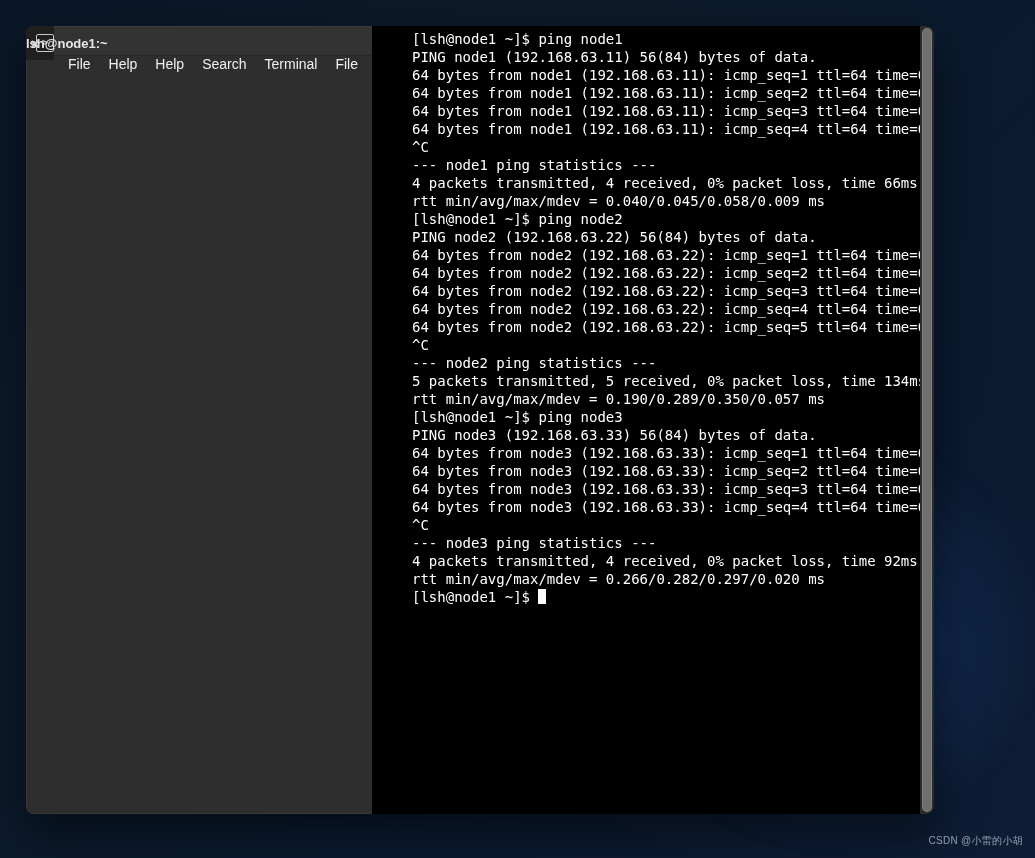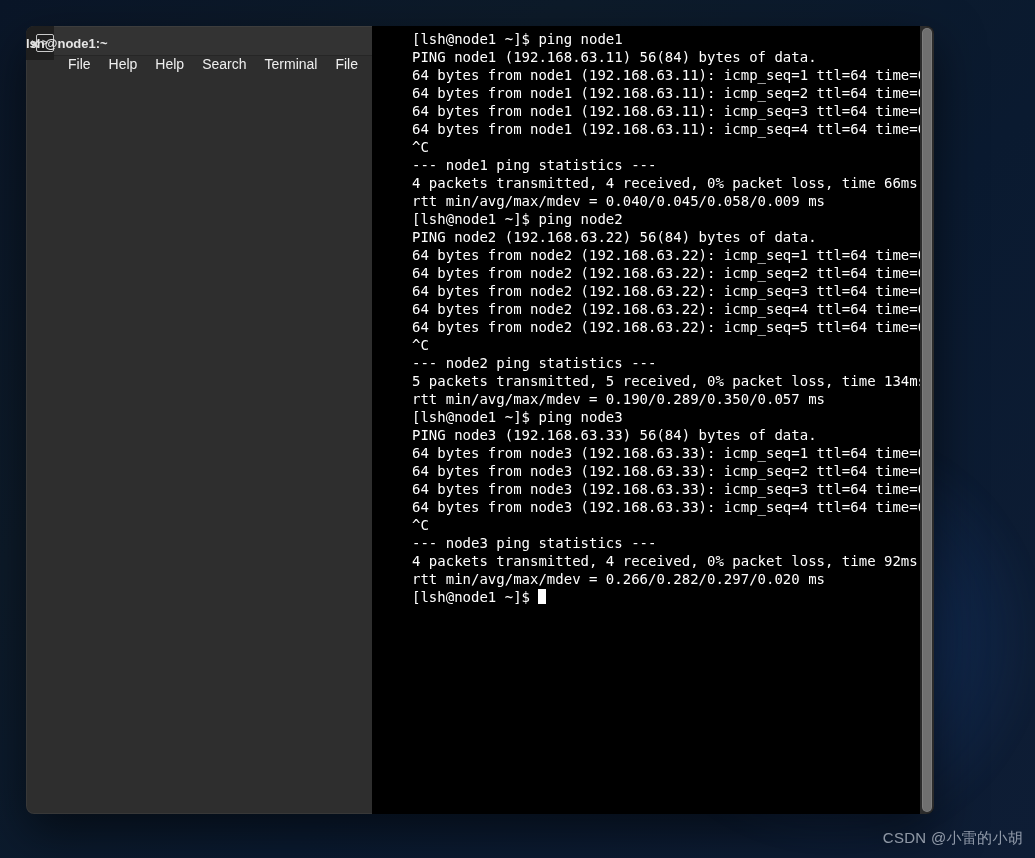--- a/index.html
+++ b/index.html
@@ -151,21 +151,21 @@
     max-height: calc(100% - 4px);
     background: #6f6f6f;
     border-radius: 5px;
     box-shadow: inset 0 0 0 1px rgba(255,255,255,0.1);
   }
   .watermark {
     position: absolute;
     right: 12px;
     bottom: 10px;
     color: rgba(225,230,240,0.62);
-    font-size: 15px;
+    font-size: 10px;
     letter-spacing: 0.3px;
     font-family: sans-serif;
     text-align: right;
   }
 </style>
 </head>
 <body>
 
 <div class="bg-gradient"></div>
 

